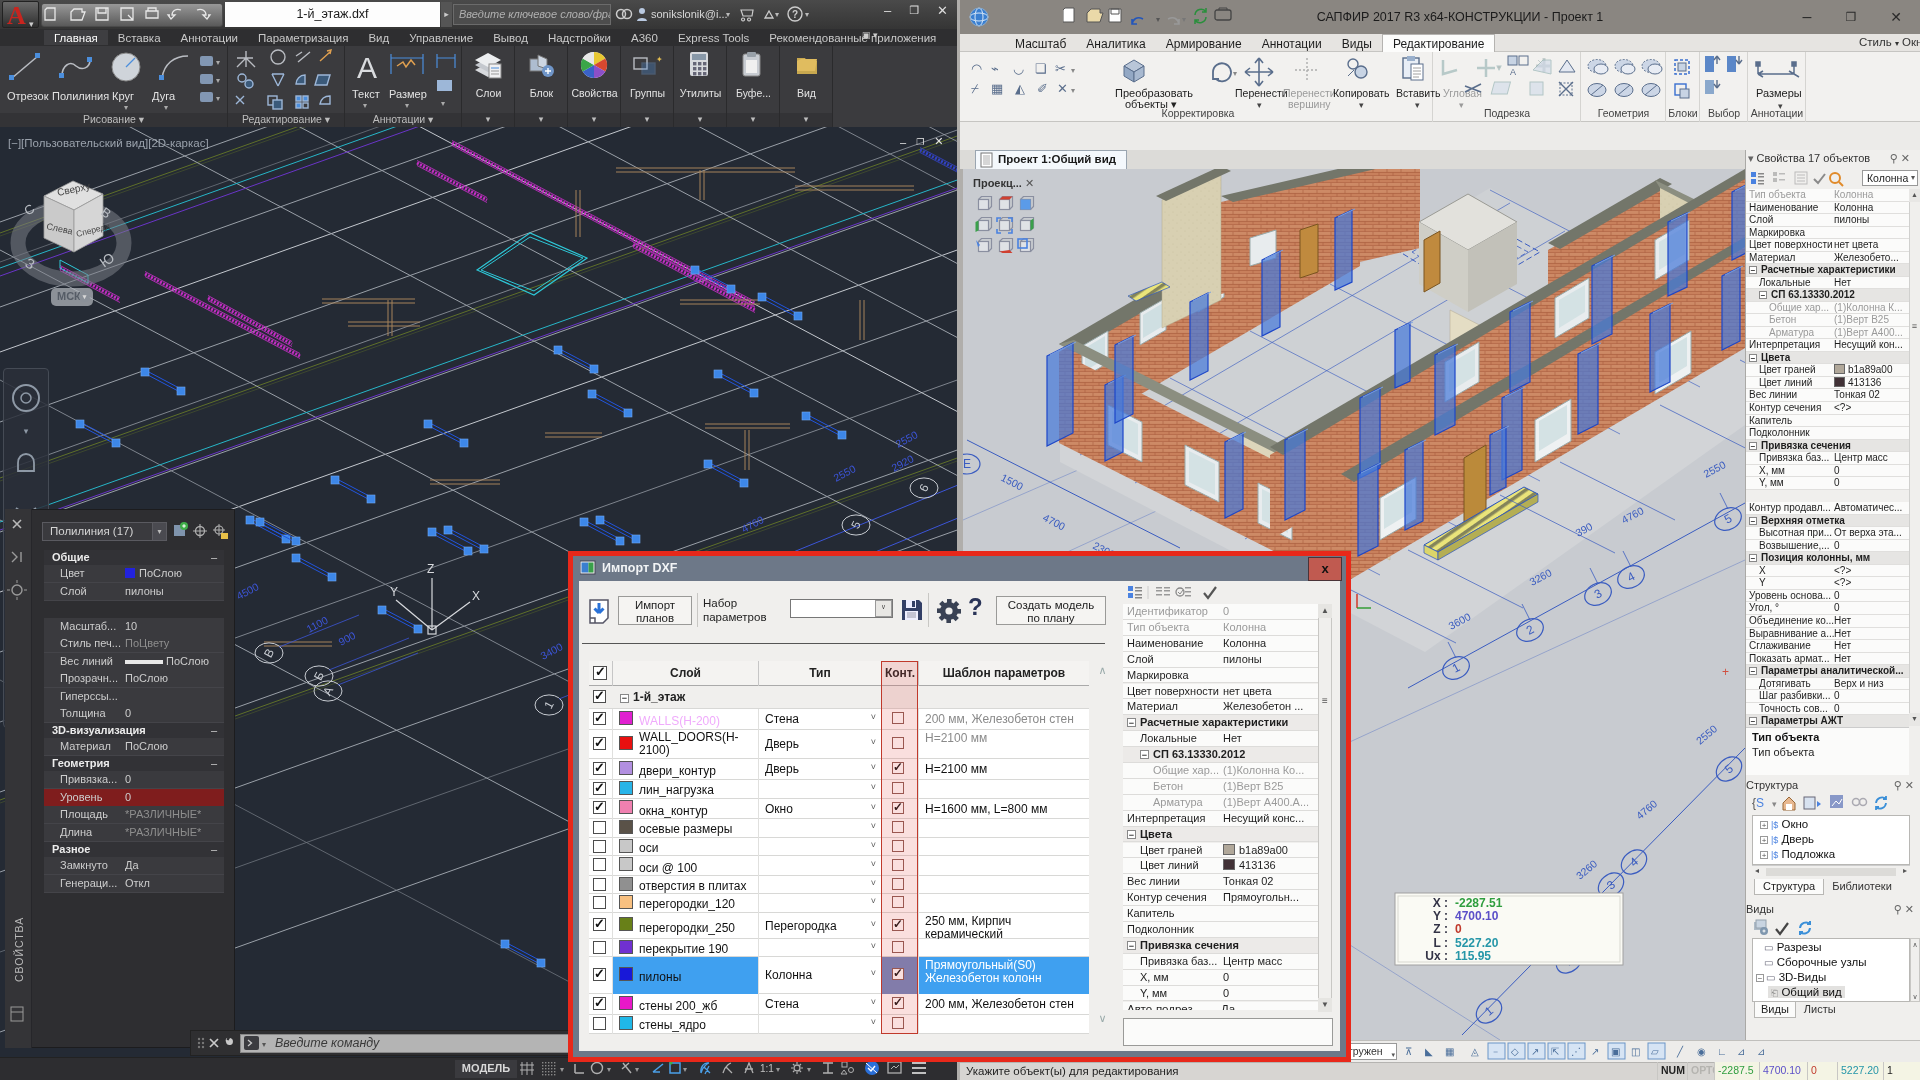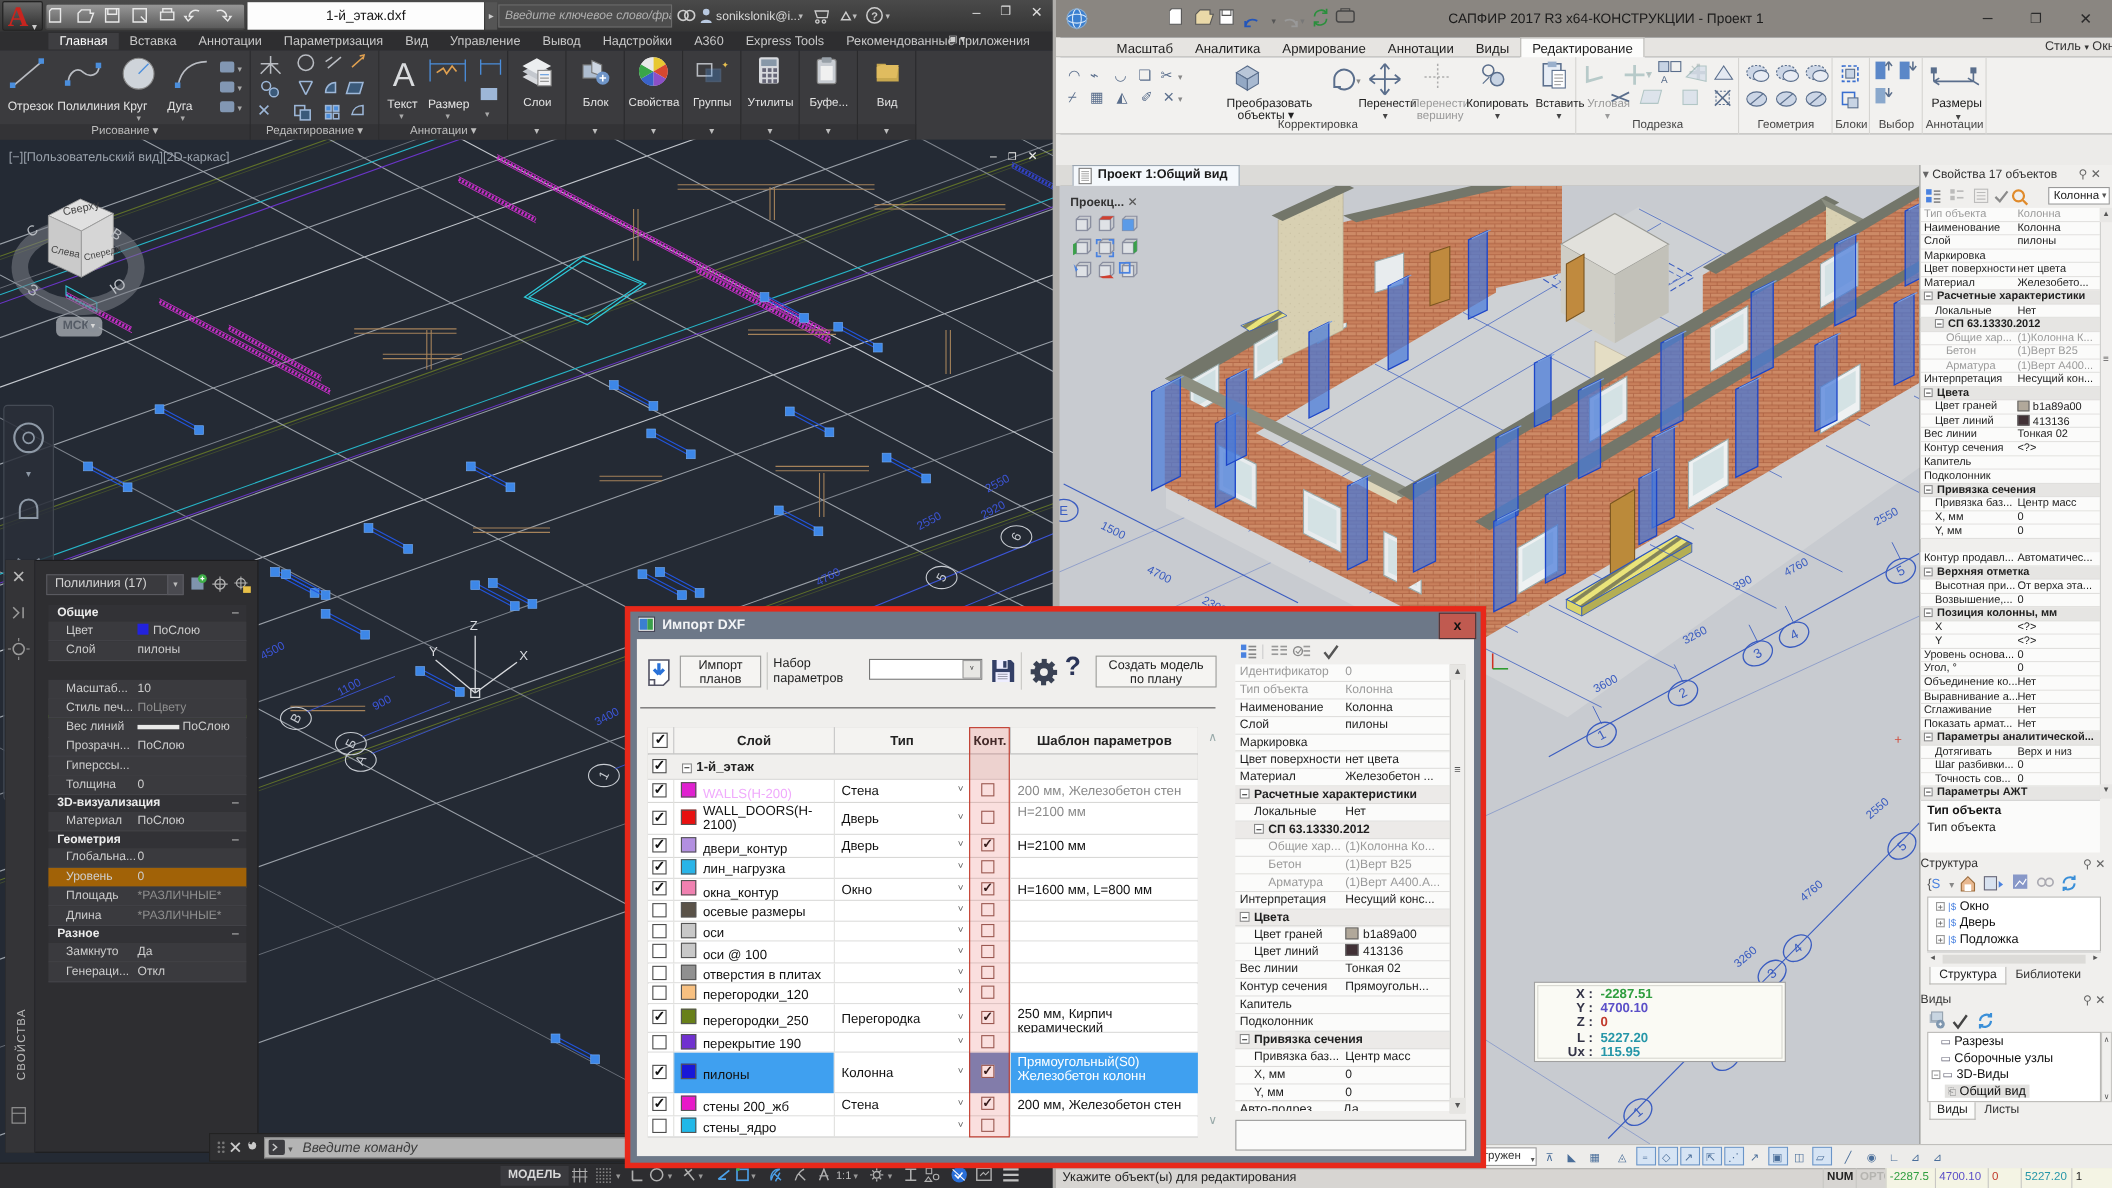--- a/index.html
+++ b/index.html
@@ -533,24 +533,24 @@
     <span style="position:absolute;left:16px;">Толщина</span>
     <span style="position:absolute;left:81px;color:#cdcdcd;">0</span>
   </div>
 <div class="a" style="left:44px;top:723px;width:180px;height:15px;background:#323236;color:#ececec;font-weight:bold;font-size:11px;line-height:15px;padding-left:8px;">3D-визуализация<span style="position:absolute;right:7px;font-weight:normal;color:#cfcfcf;">–</span></div>
 <div class="a" style="left:44px;top:738px;width:180px;height:17.5px;background:#3a3a3e;border-bottom:1px solid #444449;font-size:11px;color:#cdcdcd;line-height:16px;">
     <span style="position:absolute;left:16px;">Материал</span>
     <span style="position:absolute;left:81px;color:#cdcdcd;">ПоСлою</span>
   </div>
 <div class="a" style="left:44px;top:756px;width:180px;height:15px;background:#323236;color:#ececec;font-weight:bold;font-size:11px;line-height:15px;padding-left:8px;">Геометрия<span style="position:absolute;right:7px;font-weight:normal;color:#cfcfcf;">–</span></div>
 <div class="a" style="left:44px;top:771px;width:180px;height:17.5px;background:#3a3a3e;border-bottom:1px solid #444449;font-size:11px;color:#cdcdcd;line-height:16px;">
-    <span style="position:absolute;left:16px;">Глобальна...</span>
+    <span style="position:absolute;left:16px;">Привязка...</span>
     <span style="position:absolute;left:81px;color:#cdcdcd;">0</span>
   </div>
-<div class="a" style="left:44px;top:789px;width:180px;height:17.5px;background:#a16207;border-bottom:1px solid #444449;font-size:11px;color:#cdcdcd;line-height:16px;">
+<div class="a" style="left:44px;top:789px;width:180px;height:17.5px;background:#7f1d1d;border-bottom:1px solid #444449;font-size:11px;color:#cdcdcd;line-height:16px;">
     <span style="position:absolute;left:16px;">Уровень</span>
     <span style="position:absolute;left:81px;color:#cdcdcd;">0</span>
   </div>
 <div class="a" style="left:44px;top:806px;width:180px;height:17.5px;background:#3a3a3e;border-bottom:1px solid #444449;font-size:11px;color:#cdcdcd;line-height:16px;">
     <span style="position:absolute;left:16px;">Площадь</span>
     <span style="position:absolute;left:81px;color:#8e8e8e;">*РАЗЛИЧНЫЕ*</span>
   </div>
 <div class="a" style="left:44px;top:824px;width:180px;height:17.5px;background:#3a3a3e;border-bottom:1px solid #444449;font-size:11px;color:#cdcdcd;line-height:16px;">
     <span style="position:absolute;left:16px;">Длина</span>
     <span style="position:absolute;left:81px;color:#8e8e8e;">*РАЗЛИЧНЫЕ*</span>

